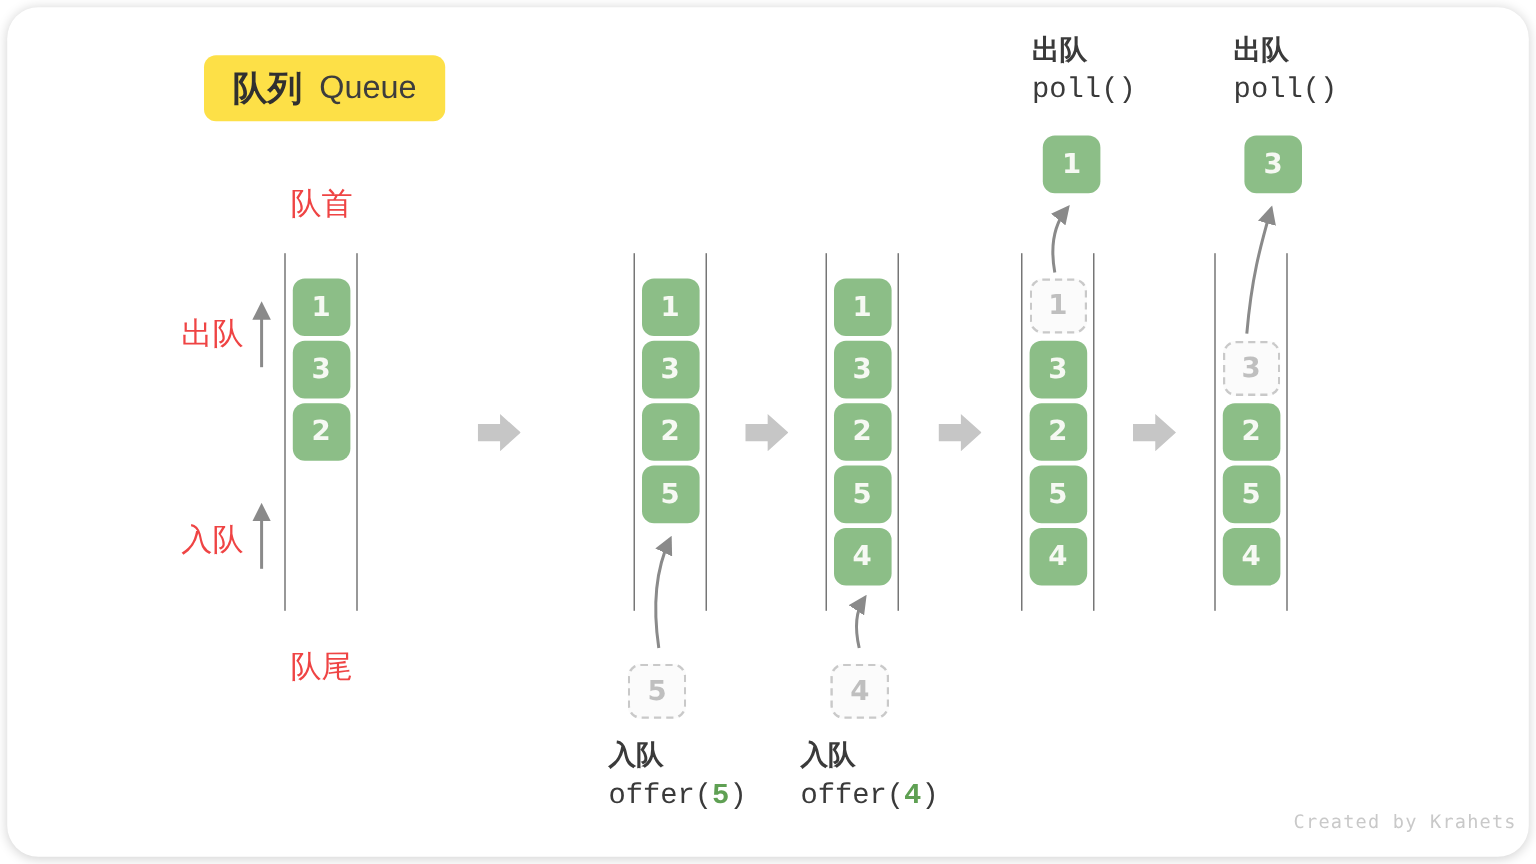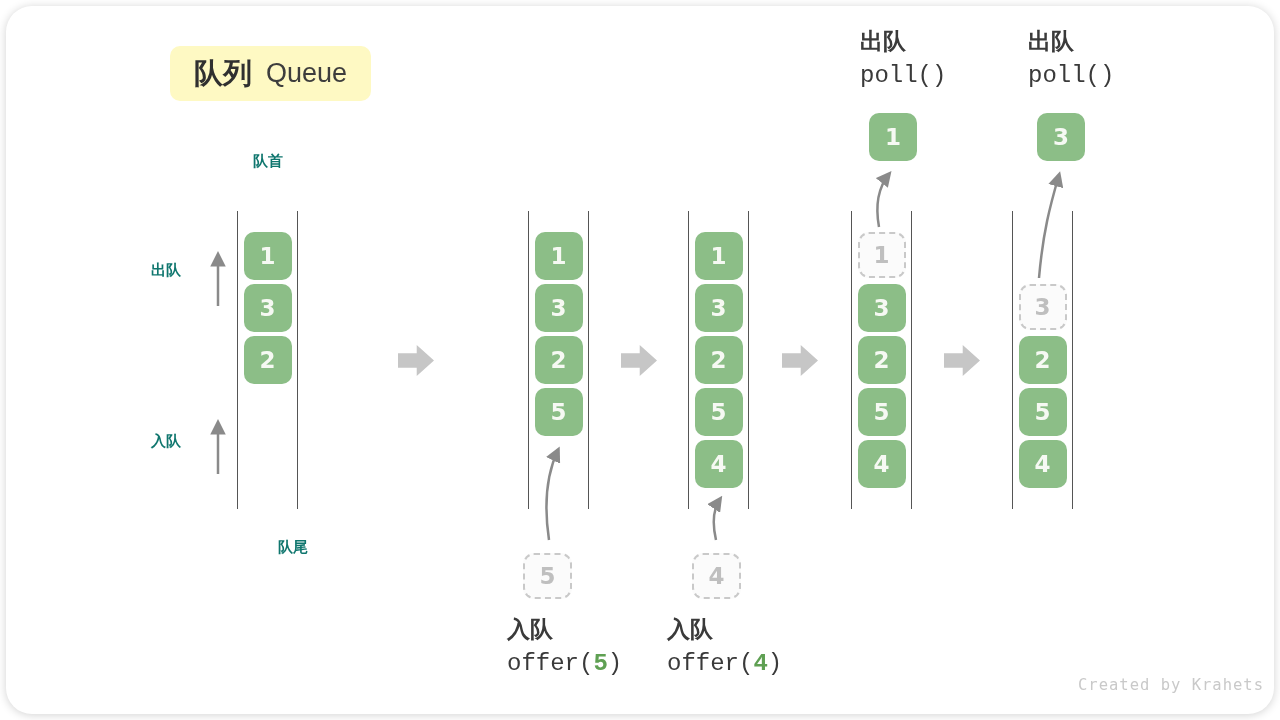--- a/index.html
+++ b/index.html
@@ -5,29 +5,29 @@
   * { margin:0; padding:0; box-sizing:border-box; }
   html,body { width:1280px; height:720px; background:#ffffff; overflow:hidden;
               font-family:"Liberation Sans", sans-serif; color:#3a3a3a; }
   .canvas { position:absolute; left:6px; top:6px; width:1268px; height:708px;
             background:#ffffff; border-radius:26px;
             box-shadow:0 1px 10px rgba(0,0,0,0.18); }
   .abs { position:absolute; }
 
   
   .badge { left:170px; top:46px; height:55px; padding:0 24px;
-           background:#fef9c3; border-radius:10px;
+           background:#fde047; border-radius:10px;
            display:flex; align-items:center; gap:14px; }
   .badge .zh { font-size:29px; font-weight:bold; color:#303030; }
   .badge .en { font-size:27px; color:#3d3d3d; }
 
   
-  .lbl { font-size:15px; font-weight:bold; color:#0f766e; }
+  .lbl { font-size:26px; font-weight:normal; color:#ef4444; }
   .front-lbl { left:237px; top:152px; width:62px; text-align:center; }
-  .rear-lbl  { left:237px; top:538px; width:62px; text-align:center;margin-left:25px; }
+  .rear-lbl  { left:237px; top:538px; width:62px; text-align:center; }
   .deq-lbl   { left:151px; top:261px; }
   .enq-lbl   { left:151px; top:432px; }
 
   
   .queue { position:absolute; top:211px; height:298px; width:61px;
            border-left:1.5px solid #555; border-right:1.5px solid #555; }
   .slot { position:absolute; left:50%; transform:translateX(-50%);
           width:48px; height:48px; border-radius:10px;
           display:flex; align-items:center; justify-content:center;
           font-family:"DejaVu Sans", sans-serif;

